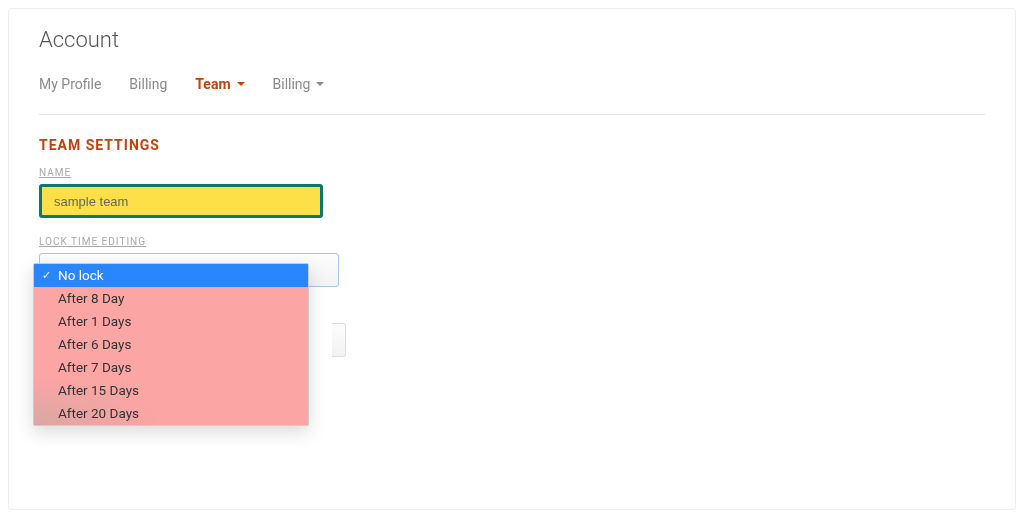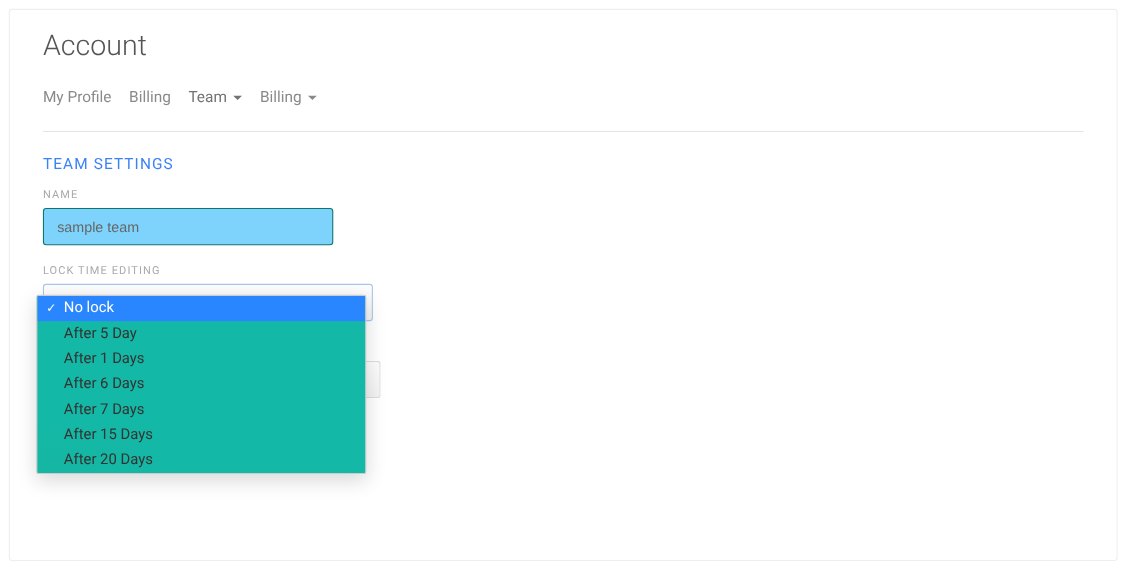--- a/index.html
+++ b/index.html
@@ -13,79 +13,80 @@
     .page-container {
       margin: 8px;
       border: 1px solid #eee;
       border-radius: 3px;
       background: #fff;
       height: 502px;
       padding: 18px 30px 20px 30px;
       position: relative;
     }
     .page-title {
-      font-size: 26px;
+      font-size: 22px;
       font-weight: 300;
       color: #555;
       margin-bottom: 18px;
     }
     .tabs {
       display: flex;
-      gap: 16px;
+      gap: 28px;
       border-bottom: 1px solid #e5e5e5;
       padding-bottom: 12px;
       margin-bottom: 22px;
     }
     .tab {
       color: #8a8a8a;
       font-size: 14px;
       padding: 6px 0 10px 0;
       cursor: pointer;
       display: inline-flex;
       align-items: center;
       gap: 4px;
     }
     .tab.active {
-      color: #737373;
-      font-weight: 400;
+      color: #c2410c;
+      font-weight: 700;
     }
     .caret {
       display: inline-block;
       width: 0;
       height: 0;
       border-left: 4px solid transparent;
       border-right: 4px solid transparent;
       border-top: 4px solid currentColor;
       margin-left: 2px;
       vertical-align: middle;
     }
     .section-heading {
       font-size: 14px;
-      color: #3b82f6;
+      color: #c2410c;
       letter-spacing: 1px;
       margin-bottom: 14px;
-      font-weight: 400;
+      font-weight: 700;
     }
     .field-label {
       font-size: 10px;
       color: #aaa;
       letter-spacing: 1px;
       margin-bottom: 6px;
+      text-decoration: underline;
     }
     .text-input {
-      width: 264px;
+      width: 284px;
       height: 34px;
-      border: 1px solid #0f766e;
+      border: 3px solid #0f766e;
       border-radius: 3px;
       padding: 0 12px;
       font-size: 13px;
       color: #666;
       outline: none;
       margin-bottom: 18px;
-      background: #7dd3fc;
+      background: #fde047;
     }
     .select-wrap {
       position: relative;
       width: 300px;
     }
     .select-box {
       width: 300px;
       height: 34px;
       border: 1px solid #a9c7e8;
       border-radius: 3px;
@@ -94,22 +95,22 @@
       display: flex;
       align-items: center;
       font-size: 13px;
       color: #555;
       cursor: pointer;
     }
     .dropdown {
       position: absolute;
       top: 10px;
       left: -6px;
-      width: 300px;
-      background: #14b8a6;
+      width: 276px;
+      background: #fca5a5;
       border: 1px solid #ccc;
       border-radius: 2px;
       box-shadow: 0 6px 18px rgba(0,0,0,0.15);
       overflow: hidden;
       z-index: 100;
     }
     .dropdown-item {
       padding: 2px 10px 2px 24px;
       font-size: 13.5px;
       color: #333;
@@ -190,21 +191,21 @@
 
   <div class="select-wrap">
     <div class="select-box"></div>
 
     <div class="ghost-right g1"></div>
     <div class="save-btn"></div>
 
     <div class="dropdown">
       <div class="teal-corner"></div>
       <div class="dropdown-item selected">No lock</div>
-      <div class="dropdown-item">After 5 Day</div>
+      <div class="dropdown-item">After 8 Day</div>
       <div class="dropdown-item">After 1 Days</div>
       <div class="dropdown-item">After 6 Days</div>
       <div class="dropdown-item">After 7 Days</div>
       <div class="dropdown-item">After 15 Days</div>
       <div class="dropdown-item">After 20 Days</div>
     </div>
   </div>
 
 </div>
 

